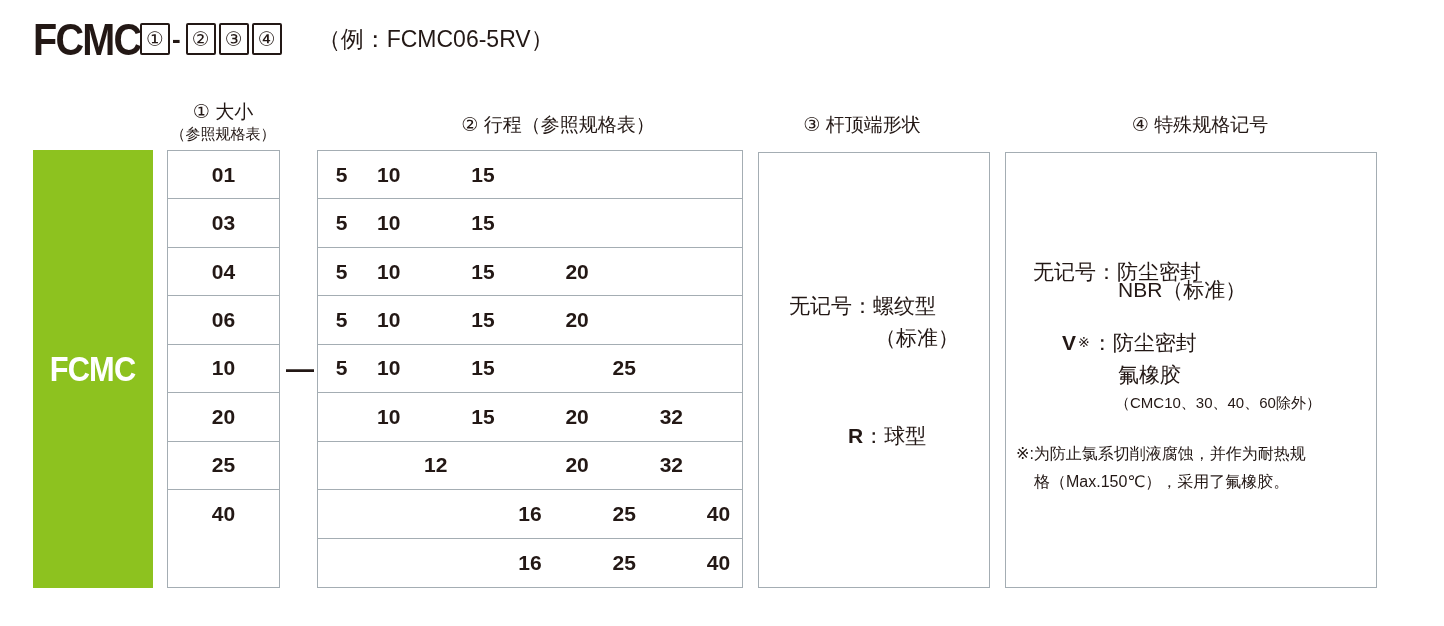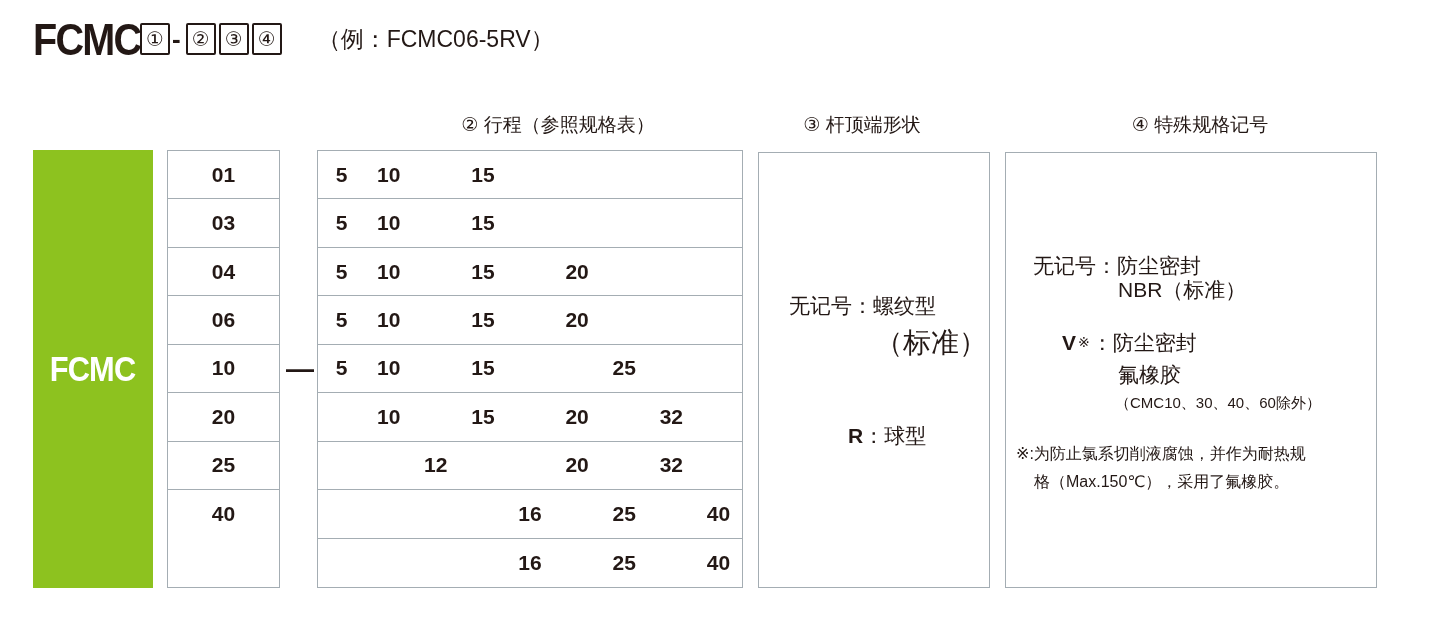--- a/index.html
+++ b/index.html
@@ -51,24 +51,24 @@
                  font-size:21px; font-weight:bold; }
   
   .box { position:absolute; top:152px; height:436px; border:1px solid #a4adb3; background:#fff; }
   .rod-end-box { left:758px; width:232px; }
   .special-box { left:1005px; width:372px; }
   .abs { position:absolute; white-space:nowrap; }
   .b { font-weight:bold; }
   .mark { font-size:14px; vertical-align:3px; padding:0 2px; }
   
   .re1 { left:30px;  top:139px; font-size:21px; }
-  .re2 { left:116px; top:171px; font-size:28px; }
+  .re2 { left:116px; top:171px; font-size:21px; }
   .re3 { left:89px;  top:269px; font-size:21px; }
   
-  .sp1 { left:27px;  top:99px;  font-size:21px; }
+  .sp1 { left:27px;  top:105px;  font-size:21px; }
   .sp2 { left:112px; top:123px; font-size:21px;text-align:right; }
   .sp3 { left:56px;  top:176px; font-size:21px; }
   .sp4 { left:112px; top:208px; font-size:21px; }
   .sp5 { left:109px; top:241px; font-size:15px; }
   .sp6 { left:10px;  top:291px; font-size:16px; }
   .sp7 { left:28px;  top:319px; font-size:16px; }
 </style>
 </head>
 <body>
 
@@ -85,20 +85,24 @@
       </span>
     <span class="digit-box">
         <span>③</span>
       </span>
     <span class="digit-box">
         <span>④</span>
       </span>
     <span class="example">（例：FCMC06-5RV）</span>
   </div>
 
+  <div class="col-header h1">
+    <div>① 大小</div>
+    <div class="sub">（参照规格表）</div>
+  </div>
   <div class="col-header h2">② 行程（参照规格表）</div>
   <div class="col-header h3">③ 杆顶端形状</div>
   <div class="col-header h4">④ 特殊规格记号</div>
 
   <div class="green-block" style="background: rgb(141, 194, 31);">
     <span class="brand">FCMC</span>
   </div>
 
   <div class="size-table">
       <div class="size-cell">01</div>

